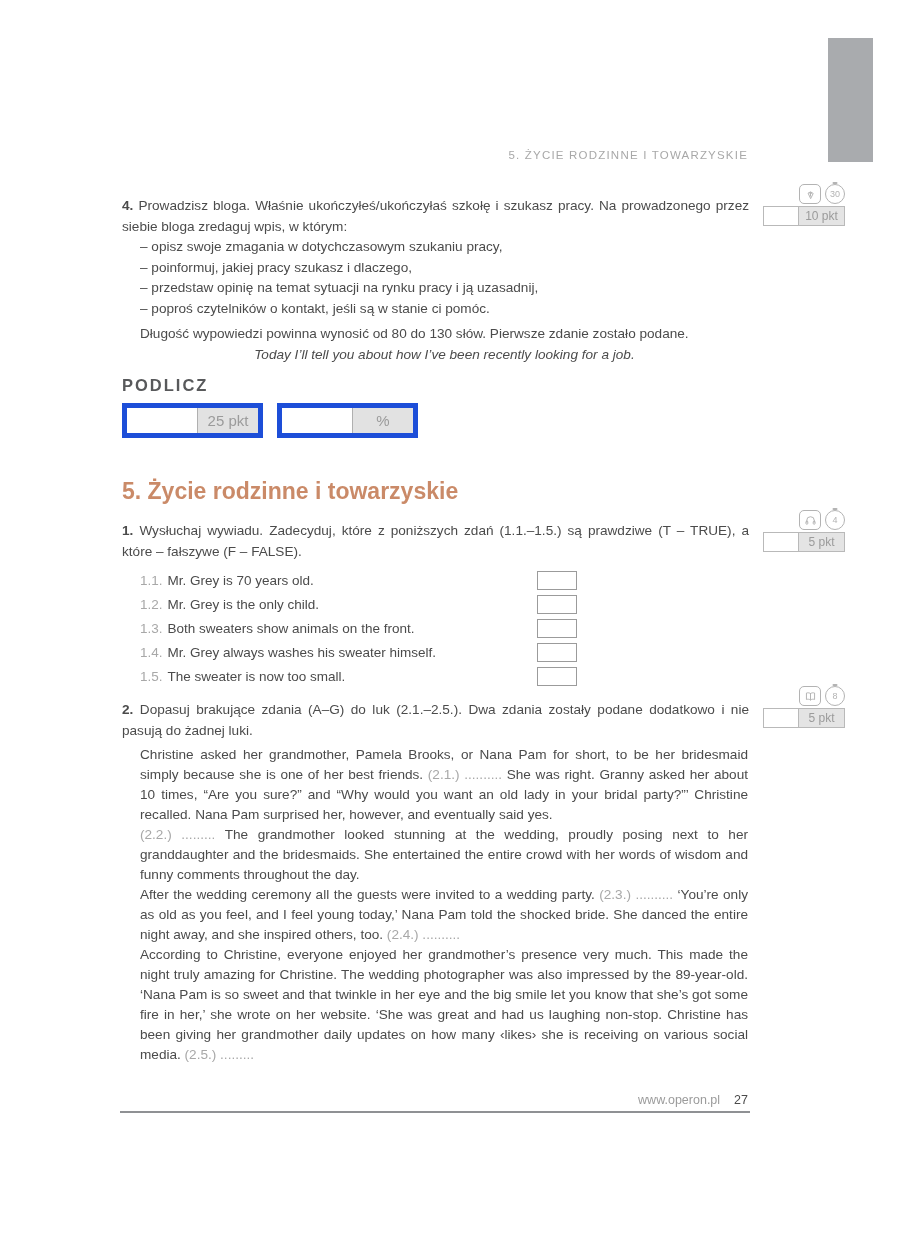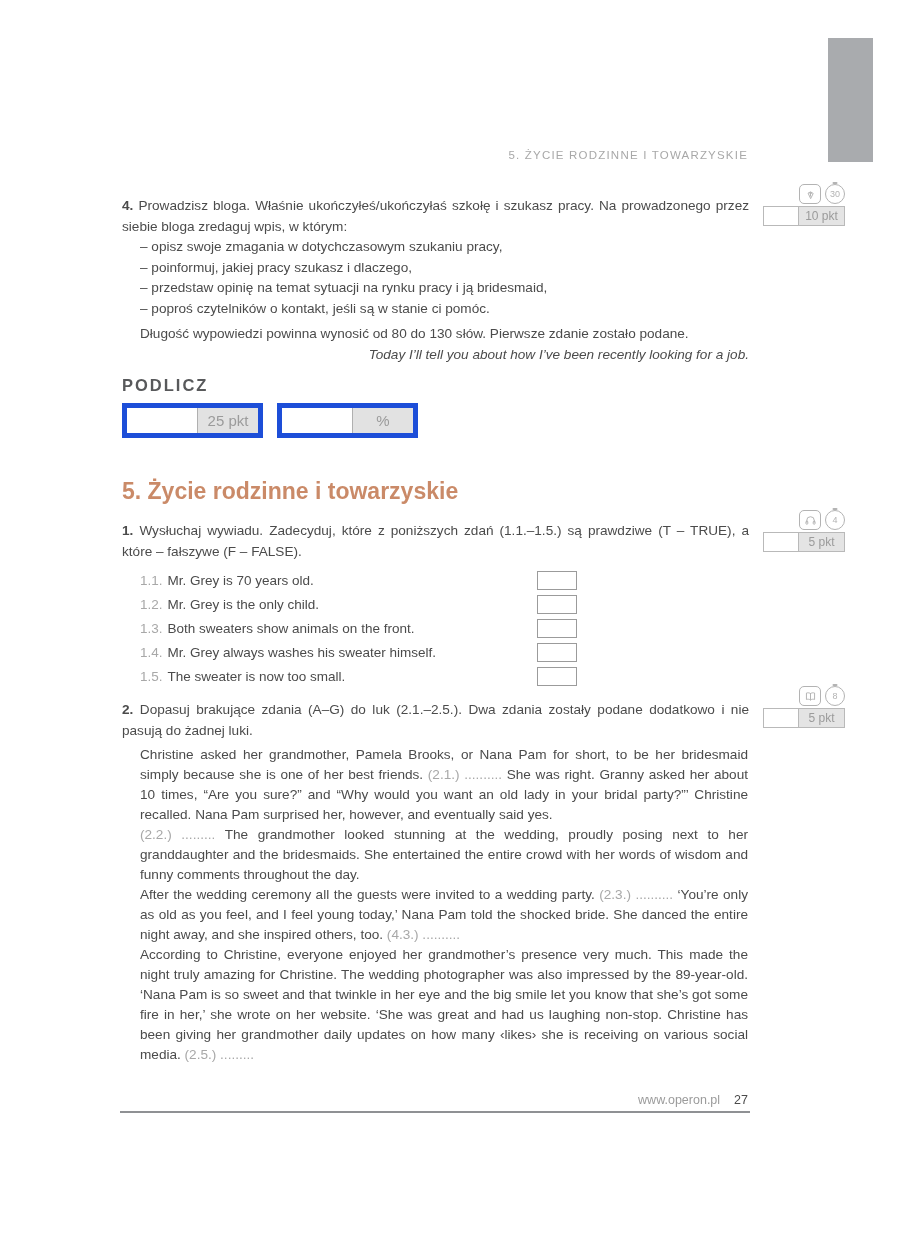--- a/index.html
+++ b/index.html
@@ -9,21 +9,21 @@
   }
   .corner-tab{position:absolute;left:828px;top:38px;width:45px;height:124px;background:#a9abae;}
   .running-head{
     position:absolute;left:122px;top:149px;width:626px;text-align:right;
     font-size:11.5px;letter-spacing:1.2px;color:#a8a8a8;
   }
   .task-block{position:absolute;left:122px;width:627px;font-size:13.6px;line-height:20.5px;text-align:justify;color:#4b4b4b;}
   .task-num{font-weight:bold;}
   .bullets{padding-left:18px;text-align:left;}
   .note{padding-left:18px;margin-top:5px;text-align:left;}
-  .example{padding-left:18px;font-style:italic;text-align:right;}
+  .example{padding-left:18px;font-style:italic;text-align:center;}
   
   .badge{position:absolute;left:763px;width:82px;}
   .badge-icons{display:flex;justify-content:flex-end;gap:4px;height:21px;margin-bottom:1px;}
   .icon-sq{box-sizing:border-box;width:22px;height:20px;border:1.5px solid #b3b3b3;border-radius:5px;
     display:flex;align-items:center;justify-content:center;}
   .icon-sq svg{stroke:#b3b3b3;fill:none;stroke-width:1.8;stroke-linecap:round;stroke-linejoin:round;}
   .icon-timer{box-sizing:border-box;position:relative;width:20px;height:20px;border:1.5px solid #b3b3b3;
     border-radius:50%;color:#b3b3b3;font-size:9px;display:flex;align-items:center;justify-content:center;}
   .icon-timer::before{content:"";position:absolute;top:-3.5px;left:50%;transform:translateX(-50%);
     width:5px;height:2.5px;background:#b3b3b3;border-radius:1px;}
@@ -59,21 +59,21 @@
   <div class="corner-tab"></div>
 
   <div class="running-head">5. ŻYCIE RODZINNE I TOWARZYSKIE</div>
 
   <div class="task-block" style="top:196px;">
     <span class="task-num">4.</span>
     <span>Prowadzisz bloga. Właśnie ukończyłeś/ukończyłaś szkołę i szukasz pracy. Na prowadzonego przez siebie bloga zredaguj wpis, w którym:</span>
     <div class="bullets">
       <div>– opisz swoje zmagania w dotychczasowym szukaniu pracy,</div>
       <div>– poinformuj, jakiej pracy szukasz i dlaczego,</div>
-      <div>– przedstaw opinię na temat sytuacji na rynku pracy i ją bridesmaid,</div>
+      <div>– przedstaw opinię na temat sytuacji na rynku pracy i ją uzasadnij,</div>
       <div>– poproś czytelników o kontakt, jeśli są w stanie ci pomóc.</div>
     </div>
     <div class="note">Długość wypowiedzi powinna wynosić od 80 do 130 słów. Pierwsze zdanie zostało podane.</div>
     <div class="example">Today I’ll tell you about how I’ve been recently looking for a job.</div>
   </div>
 
   <div class="badge" style="top:184px;">
     <div class="badge-icons">
       <span class="icon-sq">
         <svg width="13" height="13" viewBox="0 0 24 24">
@@ -172,21 +172,21 @@
     </div>
     <div class="score-box">
       <span class="score-blank"></span>
       <span class="score-label">5 pkt</span>
     </div>
   </div>
 
   <div class="passage">
     <p><span>Christine asked her grandmother, Pamela Brooks, or Nana Pam for short, to be her bridesmaid simply because she is one of her best friends. </span><span class="gap-marker">(2.1.) ..........</span><span> She was right. Granny asked her about 10 times, “Are you sure?” and “Why would you want an old lady in your bridal party?”’ Christine recalled. Nana Pam surprised her, however, and eventually said yes.</span></p>
     <p><span class="gap-marker">(2.2.) .........</span><span> The grandmother looked stunning at the wedding, proudly posing next to her granddaughter and the bridesmaids. She entertained the entire crowd with her words of wisdom and funny comments throughout the day.</span></p>
-    <p><span>After the wedding ceremony all the guests were invited to a wedding party. </span><span class="gap-marker">(2.3.) ..........</span><span> ‘You’re only as old as you feel, and I feel young today,’ Nana Pam told the shocked bride. She danced the entire night away, and she inspired others, too. </span><span class="gap-marker">(4.3.) ..........</span></p>
+    <p><span>After the wedding ceremony all the guests were invited to a wedding party. </span><span class="gap-marker">(2.3.) ..........</span><span> ‘You’re only as old as you feel, and I feel young today,’ Nana Pam told the shocked bride. She danced the entire night away, and she inspired others, too. </span><span class="gap-marker">(2.4.) ..........</span></p>
     <p><span>According to Christine, everyone enjoyed her grandmother’s presence very much. This made the night truly amazing for Christine. The wedding photographer was also impressed by the 89-year-old. ‘Nana Pam is so sweet and that twinkle in her eye and the big smile let you know that she’s got some fire in her,’ she wrote on her website. ‘She was great and had us laughing non-stop. Christine has been giving her grandmother daily updates on how many ‹likes› she is receiving on various social media. </span><span class="gap-marker">(2.5.) .........</span></p>
   </div>
 
   <div class="footer-text">
     <span>www.operon.pl</span><span class="footer-page">27</span>
   </div>
   <div class="footer-rule"></div>
 
 </div>
 

